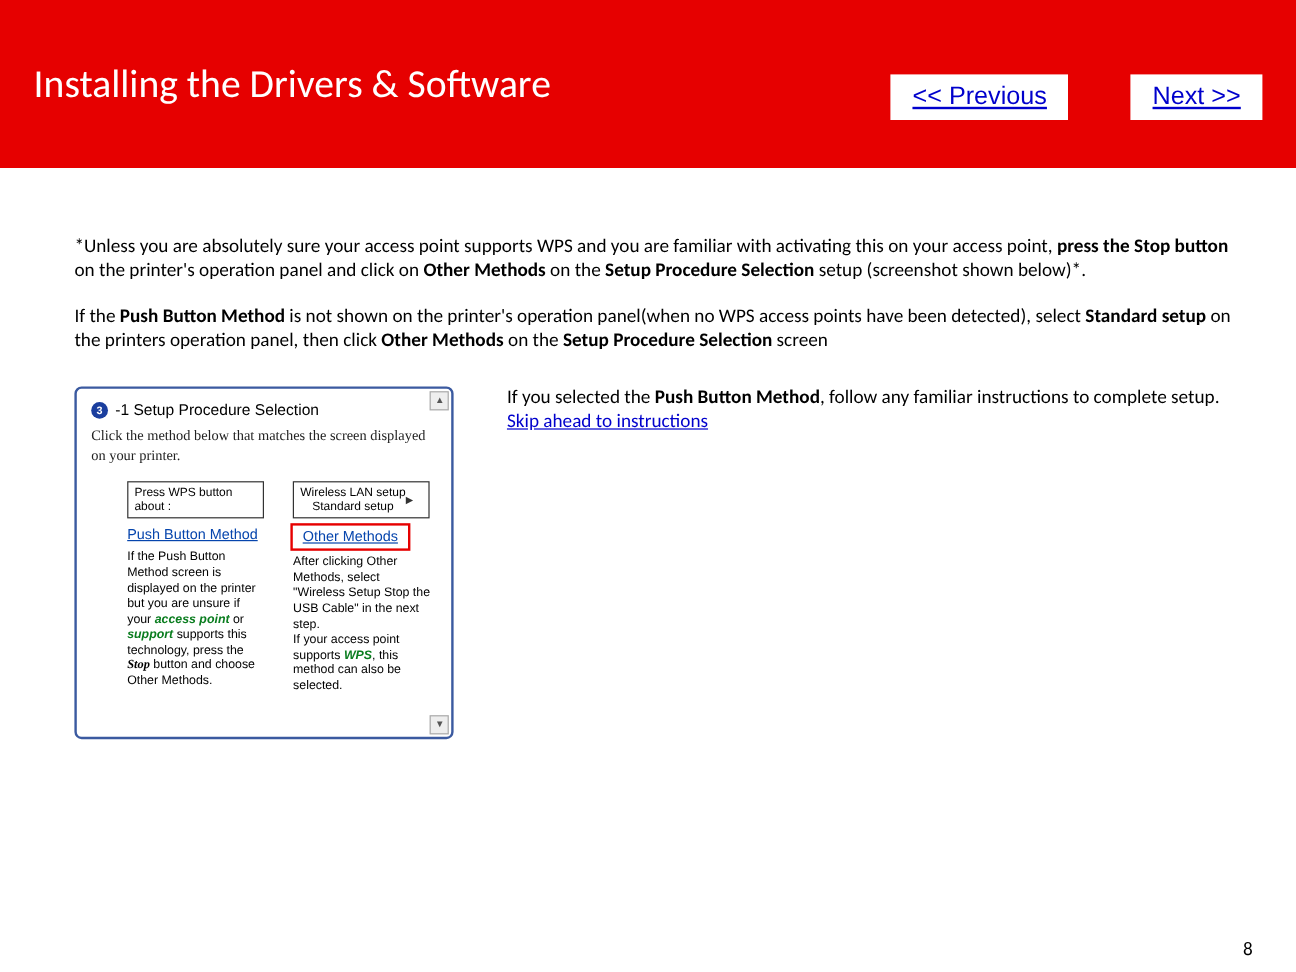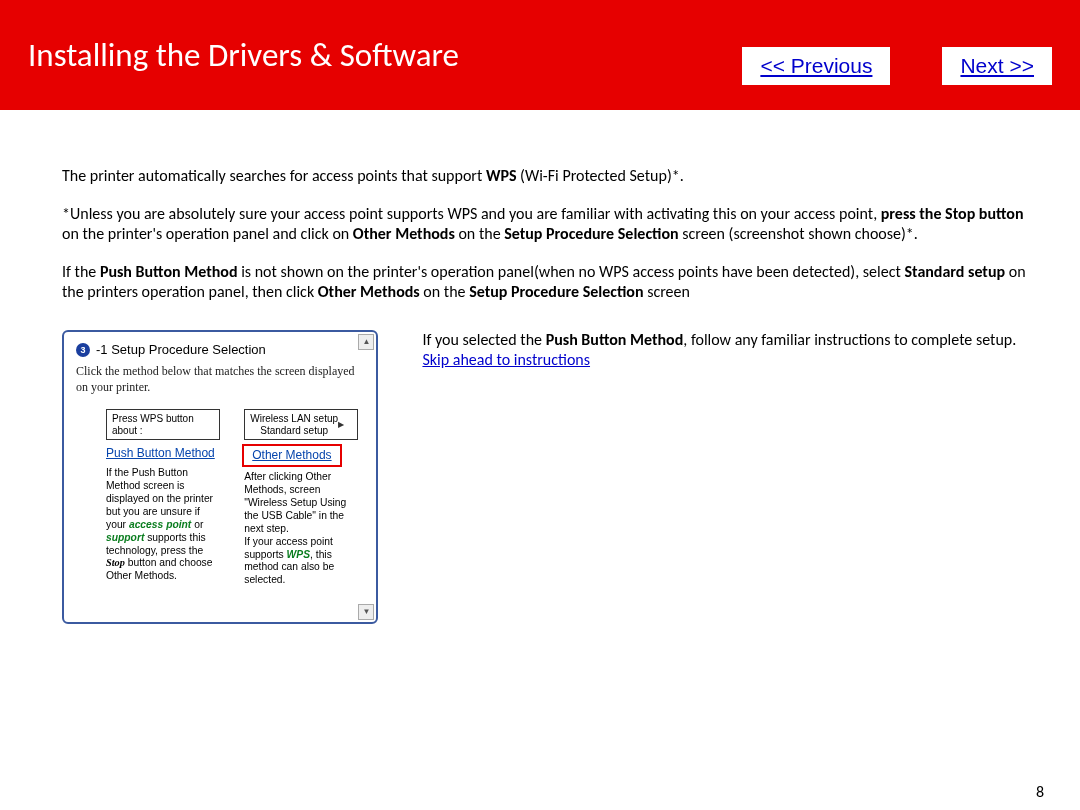--- a/index.html
+++ b/index.html
@@ -2,21 +2,21 @@
 <html><head>
 <meta charset="utf-8">
 <style>
   * { box-sizing: border-box; margin: 0; padding: 0; }
   html, body { width: 1080px; height: 810px; font-family: Calibri, Arial, sans-serif; }
   .page {
     width: 1080px; height: 810px; background: #e60000;
     position: relative; display: flex; flex-direction: column;
   }
   .header {
-    height: 110px; padding: 0 28px;
+    height: 140px; padding: 0 28px;
     display: flex; align-items: center; gap: 20px;
   }
   .page-title {
     color: #fff; font-size: 33px; font-weight: 400; flex: 1 1 auto;
     padding-top: 28px; padding-bottom: 28px;
   }
   .nav-container { display: flex; gap: 52px; align-items: center; margin-top: 21px; }
   .nav-btn {
     background: #fff; text-decoration: underline;
     color: #0000cc; font-size: 21px; padding: 7px 18px;
@@ -78,26 +78,23 @@
   <div class="header">
     <div class="page-title">Installing  the Drivers &amp; Software</div>
     <div class="nav-container">
       <button class="nav-btn">&lt;&lt; Previous</button>
       <button class="nav-btn">Next &gt;&gt;</button>
     </div>
   </div>
 
   <div class="content">
 
-    <div class="para">
-      <span>The printer automatically searches for access points that support </span><b>WPS</b><span> (Wi-Fi Protected Setup)*.</span>
-    </div>
 
     <div class="para">
-      <span>*Unless you are absolutely sure your access point supports WPS and you are familiar with activating  this on your access point, </span><b>press the Stop button</b><span> on the printer's operation panel and click on  </span><b>Other Methods</b><span> on the </span><b>Setup Procedure Selection</b><span> screen (screenshot shown choose)*.</span>
+      <span>*Unless you are absolutely sure your access point supports WPS and you are familiar with activating  this on your access point, </span><b>press the Stop button</b><span> on the printer's operation panel and click on  </span><b>Other Methods</b><span> on the </span><b>Setup Procedure Selection</b><span> setup (screenshot shown below)*.</span>
     </div>
 
     <div class="para">
       <span>If the </span><b>Push Button Method</b><span> is not shown  on the printer's operation panel(when no WPS access points have been detected), select </span><b>Standard setup</b><span> on the printers operation panel, then click </span><b>Other Methods</b><span> on the </span><b>Setup Procedure Selection</b><span> screen</span>
     </div>
 
     <div class="flex-row">
 
       <div class="screenshot">
         <div class="scrollbar-stub">
@@ -125,21 +122,21 @@
           <div class="method-col">
             <div class="small-box">
               <span>
                 <span>Wireless LAN setup</span><br>
                 <span style="padding-left:10px">Standard setup</span>
               </span>
               <span class="tri">▶</span>
             </div>
             <span class="method-link red-outline" style="padding:2px 8px;">Other Methods</span>
             <div class="method-desc">
-              <div>After clicking Other Methods, screen "Wireless Setup Using the USB Cable" in the next step.</div>
+              <div>After clicking Other Methods, select "Wireless Setup Stop the USB Cable" in the next step.</div>
               <div>
                 <span>If your access point supports </span><span class="green">WPS</span><span>, this method can also be selected.</span>
               </div>
             </div>
           </div>
         </div>
       </div>
 
       <div class="right-col">
         <div class="para">

